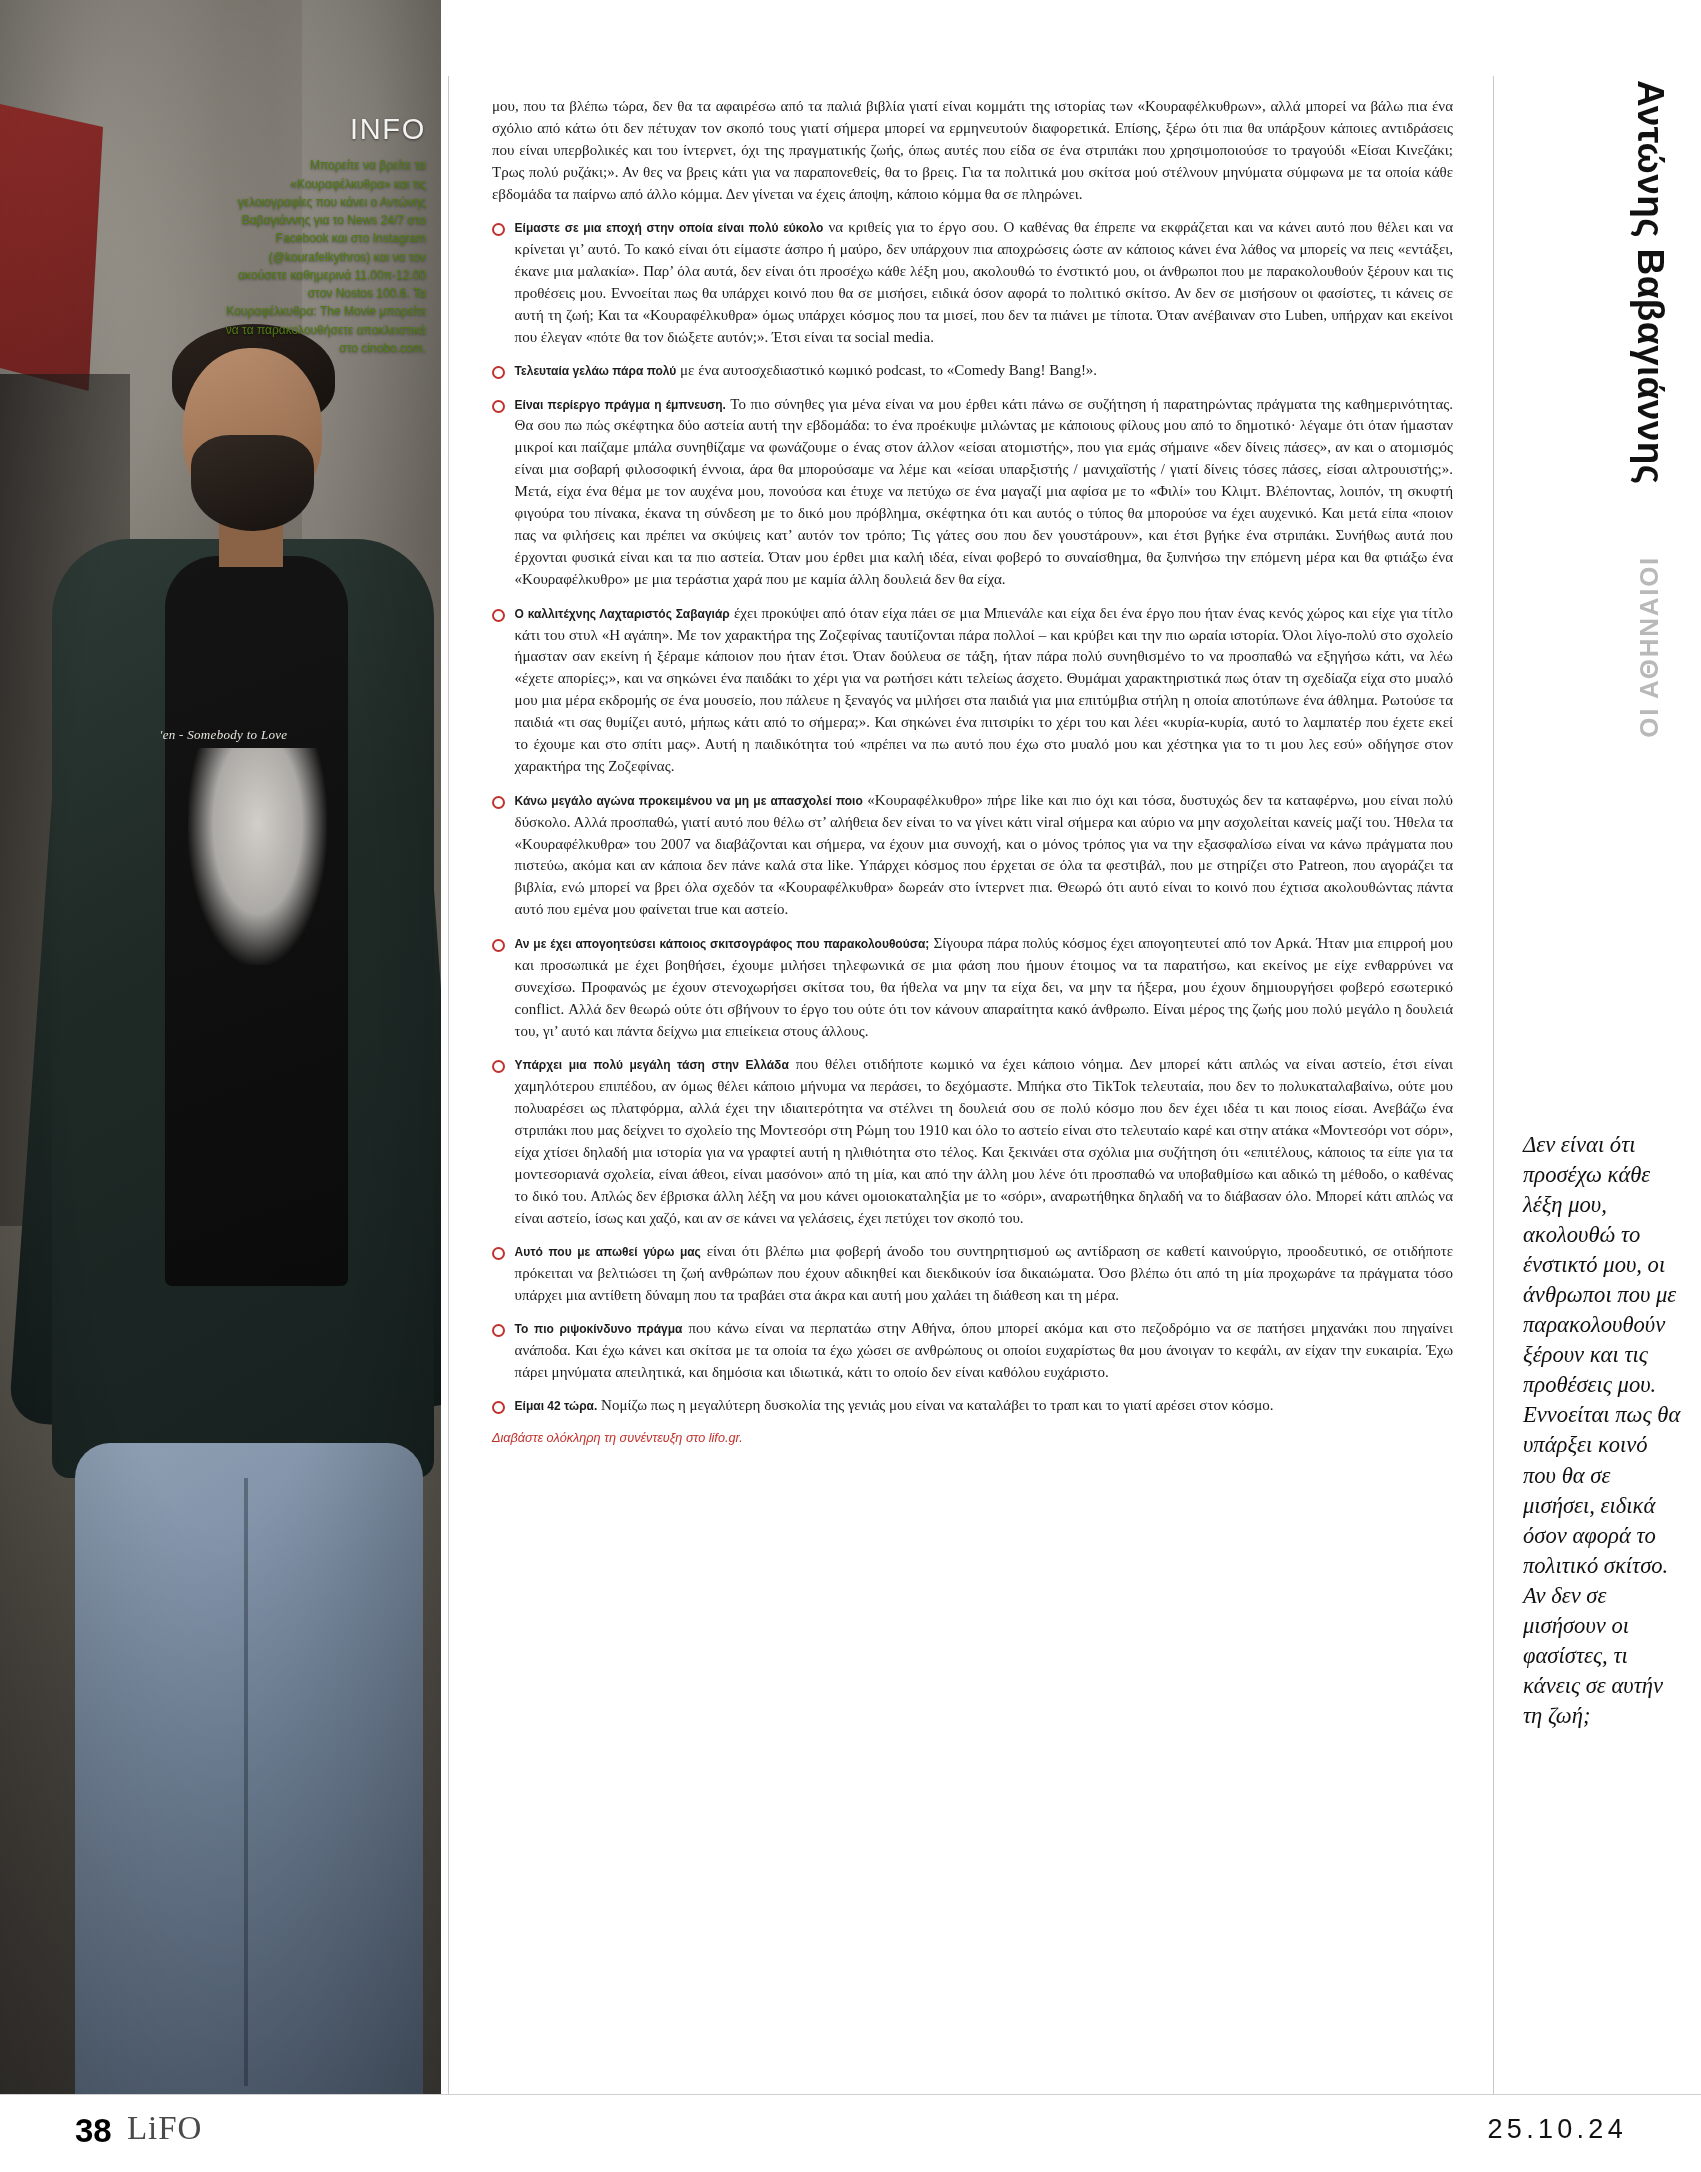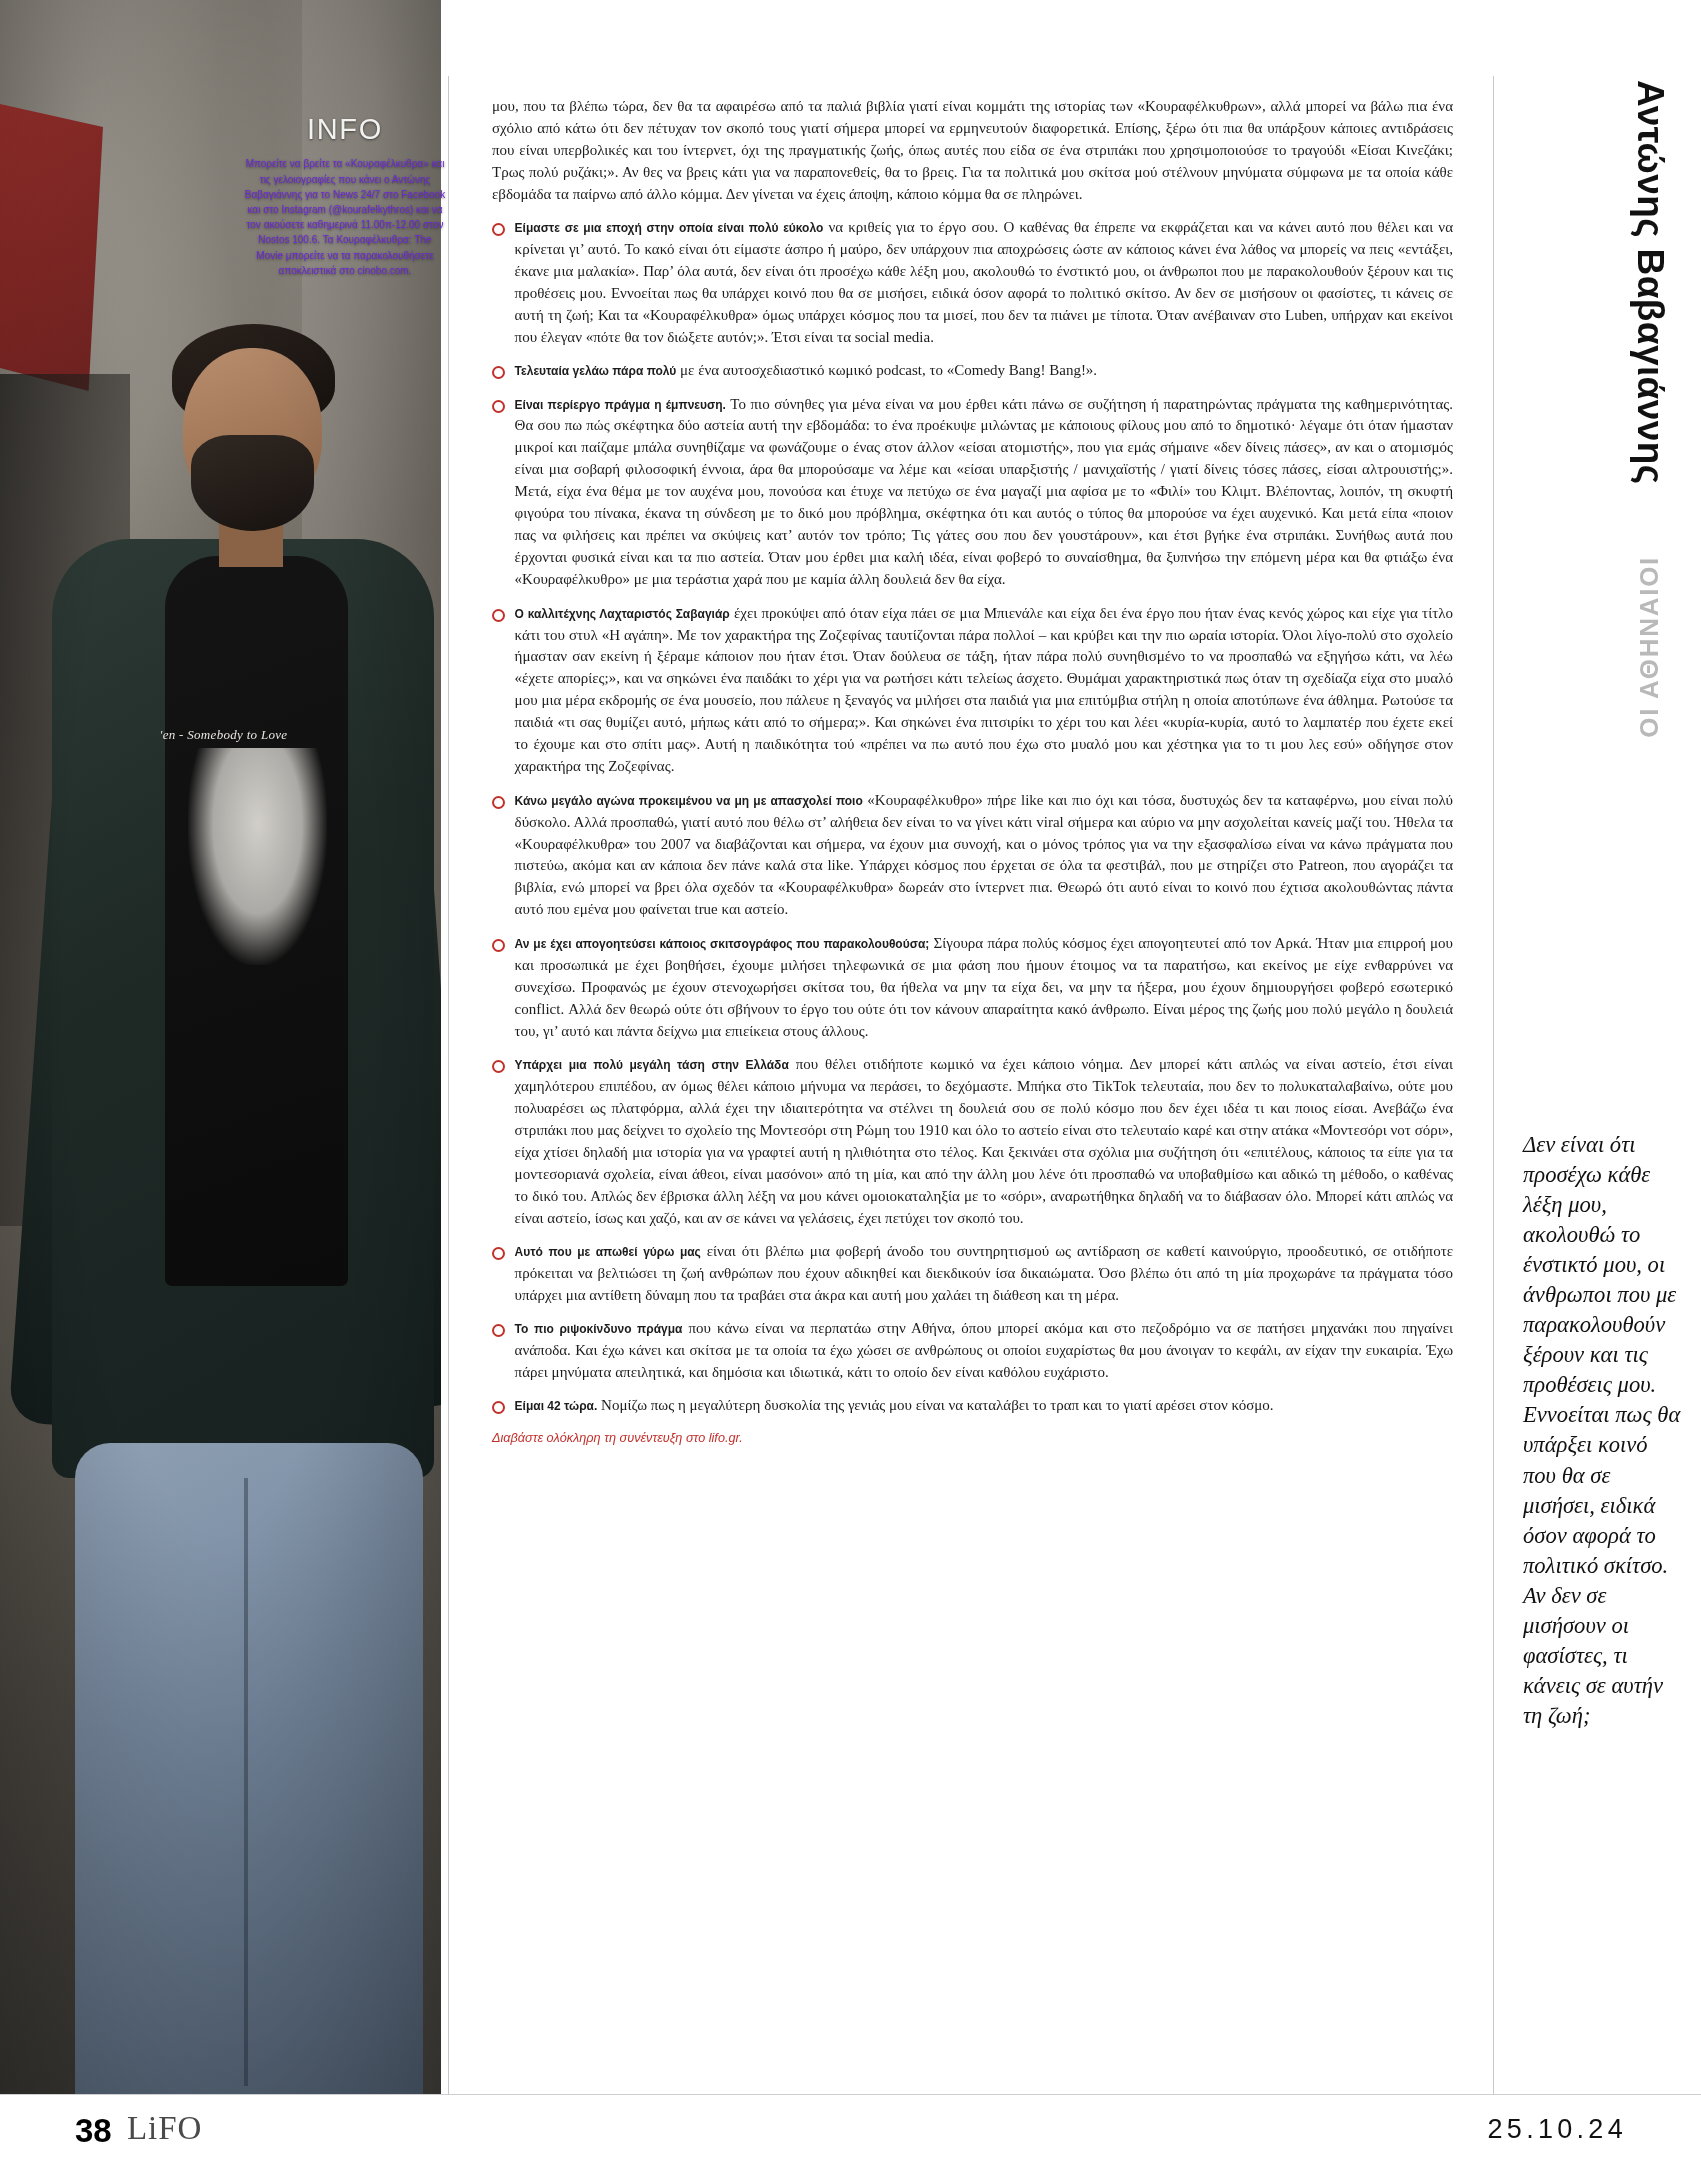--- a/index.html
+++ b/index.html
@@ -123,39 +123,38 @@
     position: absolute; inset: 0;
     background: radial-gradient(ellipse 85% 70% at 50% 45%, rgba(0,0,0,0) 40%, rgba(0,0,0,.38) 100%);
     pointer-events: none;
   }
 
   
   .info-box {
     position: absolute;
     left: 224px; top: 113px;
     width: 202px;
-    text-align: center;
+    text-align: right;
     color: #ffffff;
     z-index: 6;
     text-shadow: 0 0.9px 2.6px rgba(0,0,0,.55);
-    margin-left: 20px;
   }
   .info-title {
     font-family: "Liberation Sans", sans-serif;
     font-size: 29px;
     letter-spacing: 1.7px;
     font-weight: 400;
     margin-bottom: 10.4px;
     color: #f2f2f0;
   }
   .info-body {
     font-family: "Liberation Sans", sans-serif;
-    font-size: 10px;
+    font-size: 12px;
     line-height: 1.52;
-    color: #6d28d9;
+    color: #4d7c0f;
   }
 
   
   .col-rule {
     position: absolute;
     left: 448px; top: 76px;
     width: 0.9px; height: 2018px;
     background: #c9c9c9;
   }
   .rule-right {

